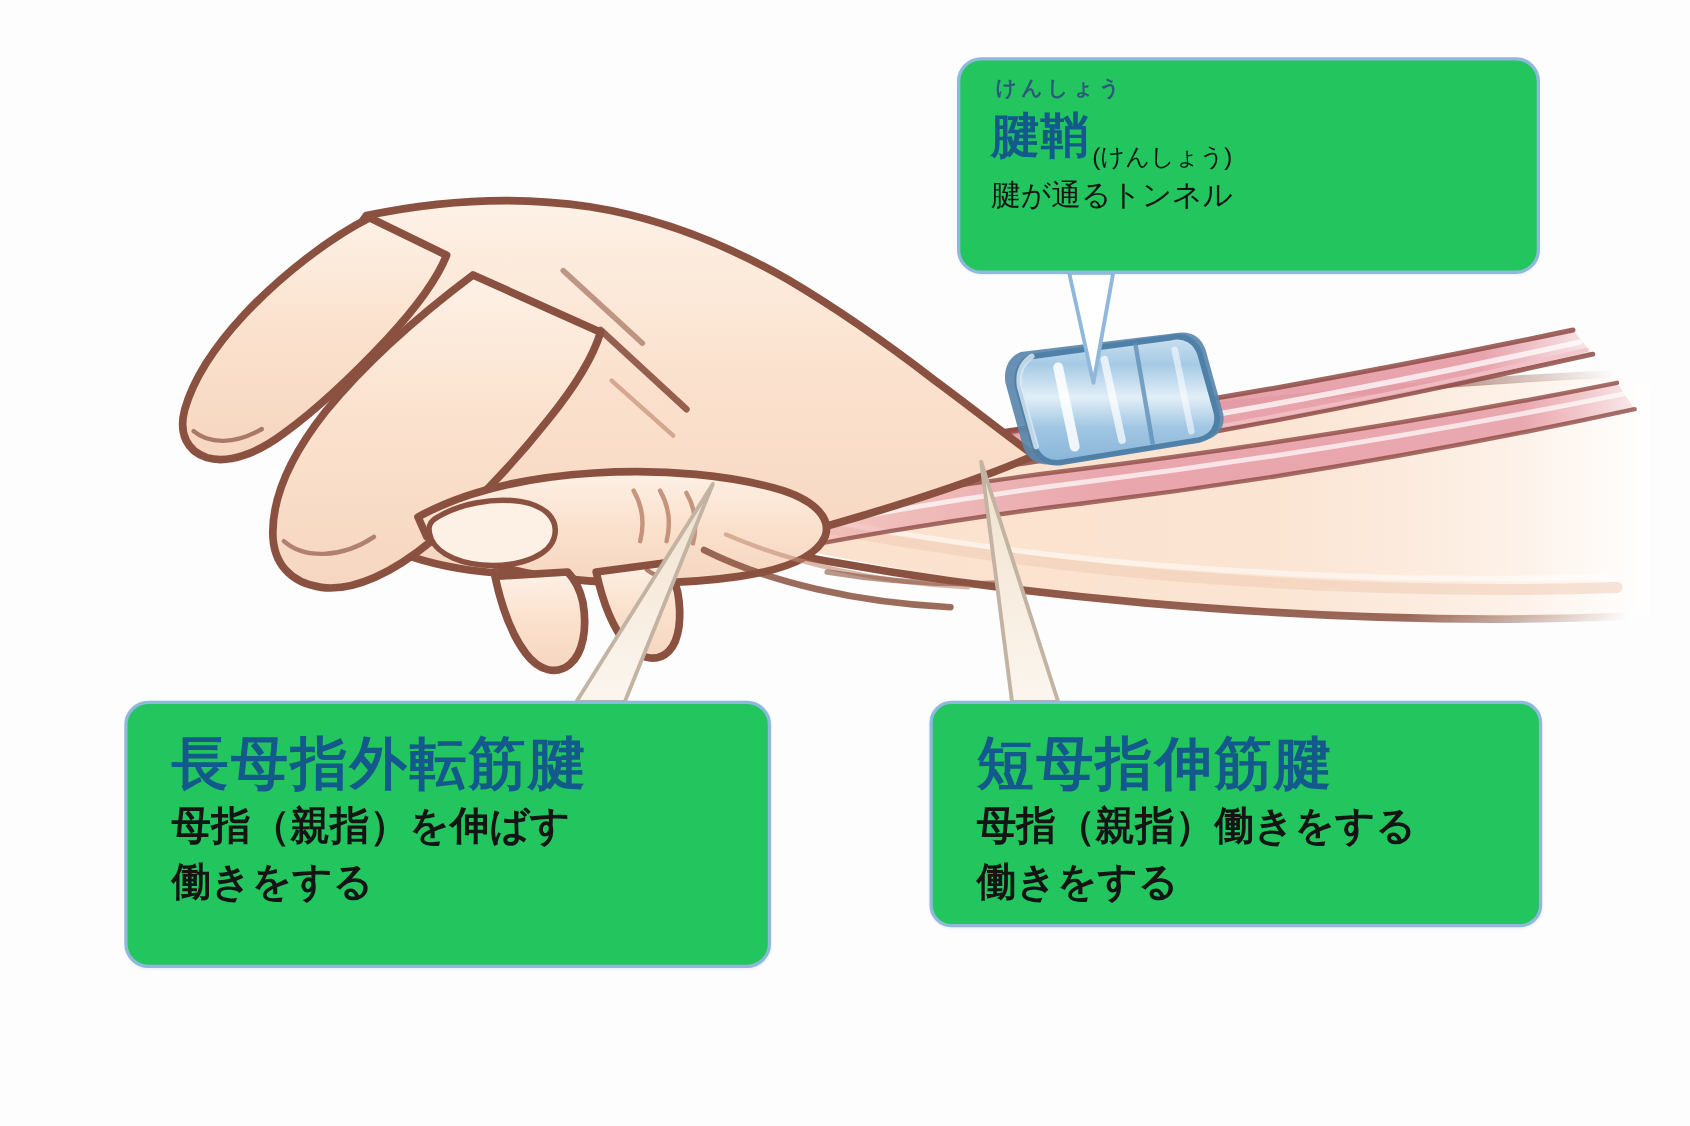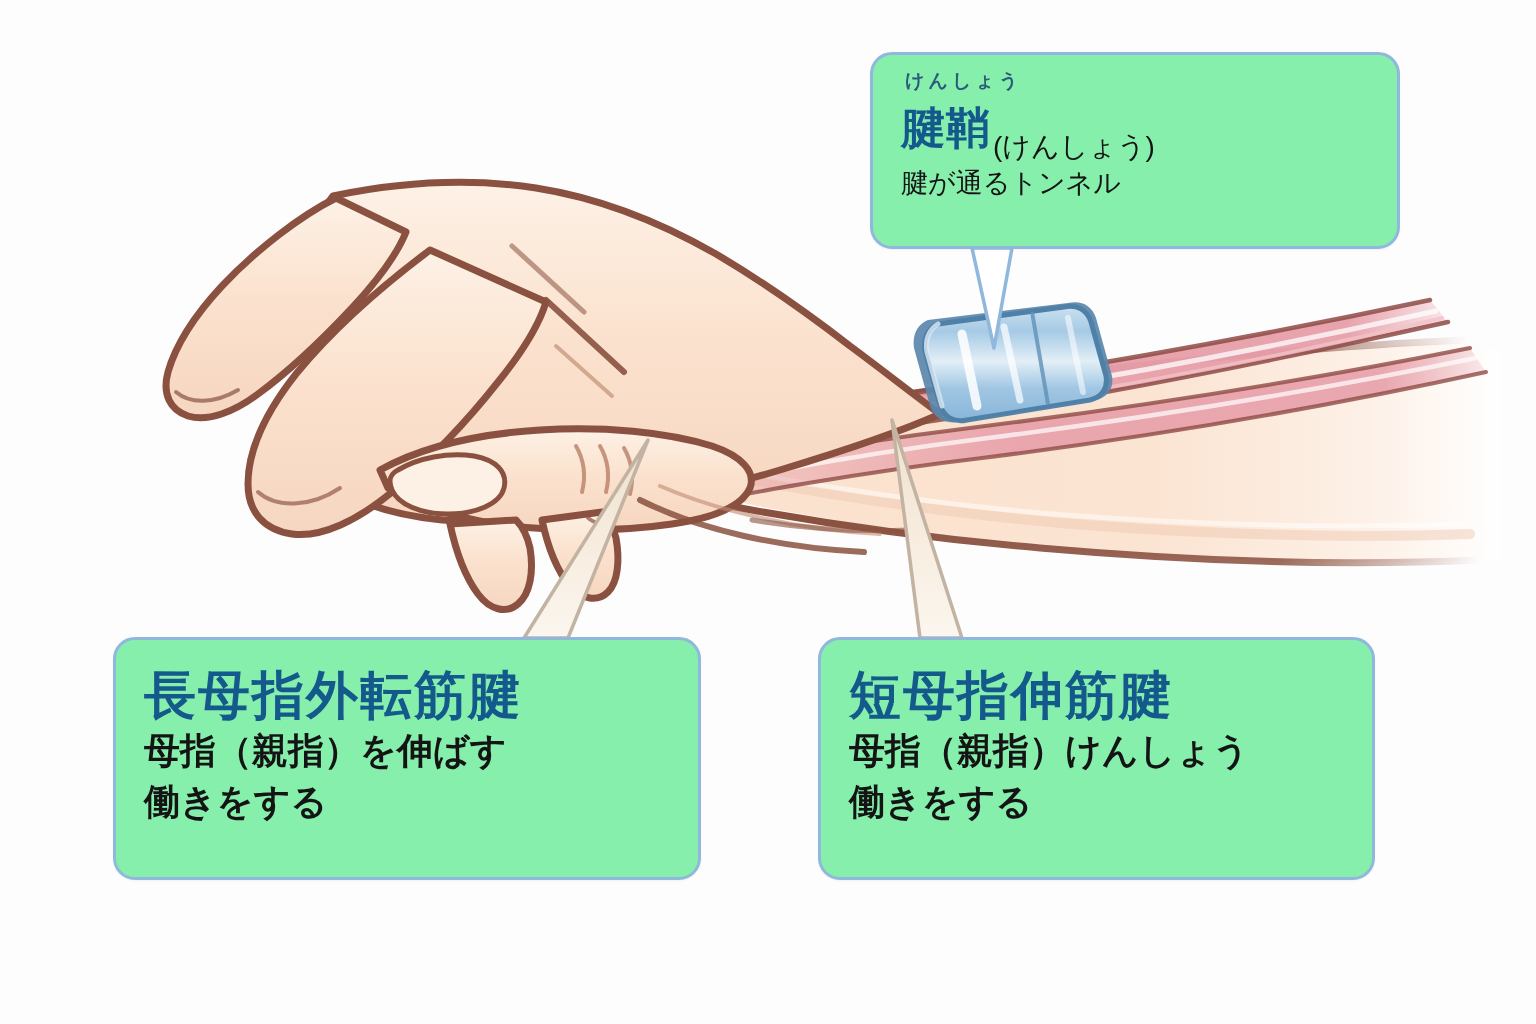--- a/index.html
+++ b/index.html
@@ -11,21 +11,21 @@
     overflow:hidden;
     position:relative;
   }
   #stage{position:absolute;inset:0;width:1536px;height:1024px;}
   .layer{position:absolute;inset:0;width:1536px;height:1024px;}
   svg{display:block;}
 
   
   .callout{
     position:absolute;
-    background:#86efac;
+    background:#22c55e;
     border:3px solid #8fb8dc;
     border-radius:22px;
     box-sizing:border-box;
     box-shadow:0 1px 2px rgba(120,150,180,.10);
   }
   .callout-inner{padding:18px 24px 20px 26px;}
 
   .ruby{
     color:#2b5a7a;
     font-size:19px;
@@ -43,46 +43,46 @@
   }
   .head-main{
     color:#13598c;
     font-weight:700;
     font-size:44px;
     line-height:1.12;
     letter-spacing:1px;
   }
   .head-paren{
     color:#141414;
-    font-size:28px;
+    font-size:22px;
     line-height:1.12;
     letter-spacing:0px;
     margin-left:2px;
     margin-top:39px;
   }
   .sub{
     color:#141414;
     font-size:27px;
     line-height:1.26;
     margin:4px 0 0 0;
     letter-spacing:0px;
     white-space:nowrap;
   }
 
   
   .callout.big .head-main{font-size:52px;letter-spacing:2px;}
   .callout.big .sub{font-size:36px;line-height:1.3;font-weight:bold;}
-  .callout.big .callout-inner{padding:26px 26px 26px 28px;}
+  .callout.big .callout-inner{padding:26px 26px 26px 40px;}
 
   
   #callout-sheath{left:870px;top:52px;width:530px;height:197px;}
   #callout-sheath .callout-inner{padding:16px 20px 14px 28px;}
 
   #callout-apl{left:113px;top:637px;width:588px;height:243px;}
-  #callout-epb{left:818px;top:637px;width:557px;height:243px;}
+  #callout-epb{left:845px;top:637px;width:557px;height:206px;border-radius:20px;}
 </style>
 </head>
 <body style="background: rgb(253, 253, 254);">
 
 <div id="stage">
 
   <svg class="layer" viewBox="0 0 1536 1024" aria-hidden="true">
     <defs>
       <linearGradient id="skinGrad" x1="0" y1="0" x2="0" y2="1">
         <stop offset="0%" stop-color="#fdf1e6"></stop>
@@ -311,18 +311,18 @@
       <div class="sub">母指（親指）を伸ばす</div>
       <div class="sub">働きをする</div>
     </div>
   </div>
 
   <div class="callout big" id="callout-epb">
     <div class="callout-inner">
       <div class="head-row">
         <span class="head-main">短母指伸筋腱</span>
       </div>
-      <div class="sub">母指（親指）けんしょう</div>
+      <div class="sub">母指（親指）働きをする</div>
       <div class="sub">働きをする</div>
     </div>
   </div>
 
 </div>
 
 </body></html>

